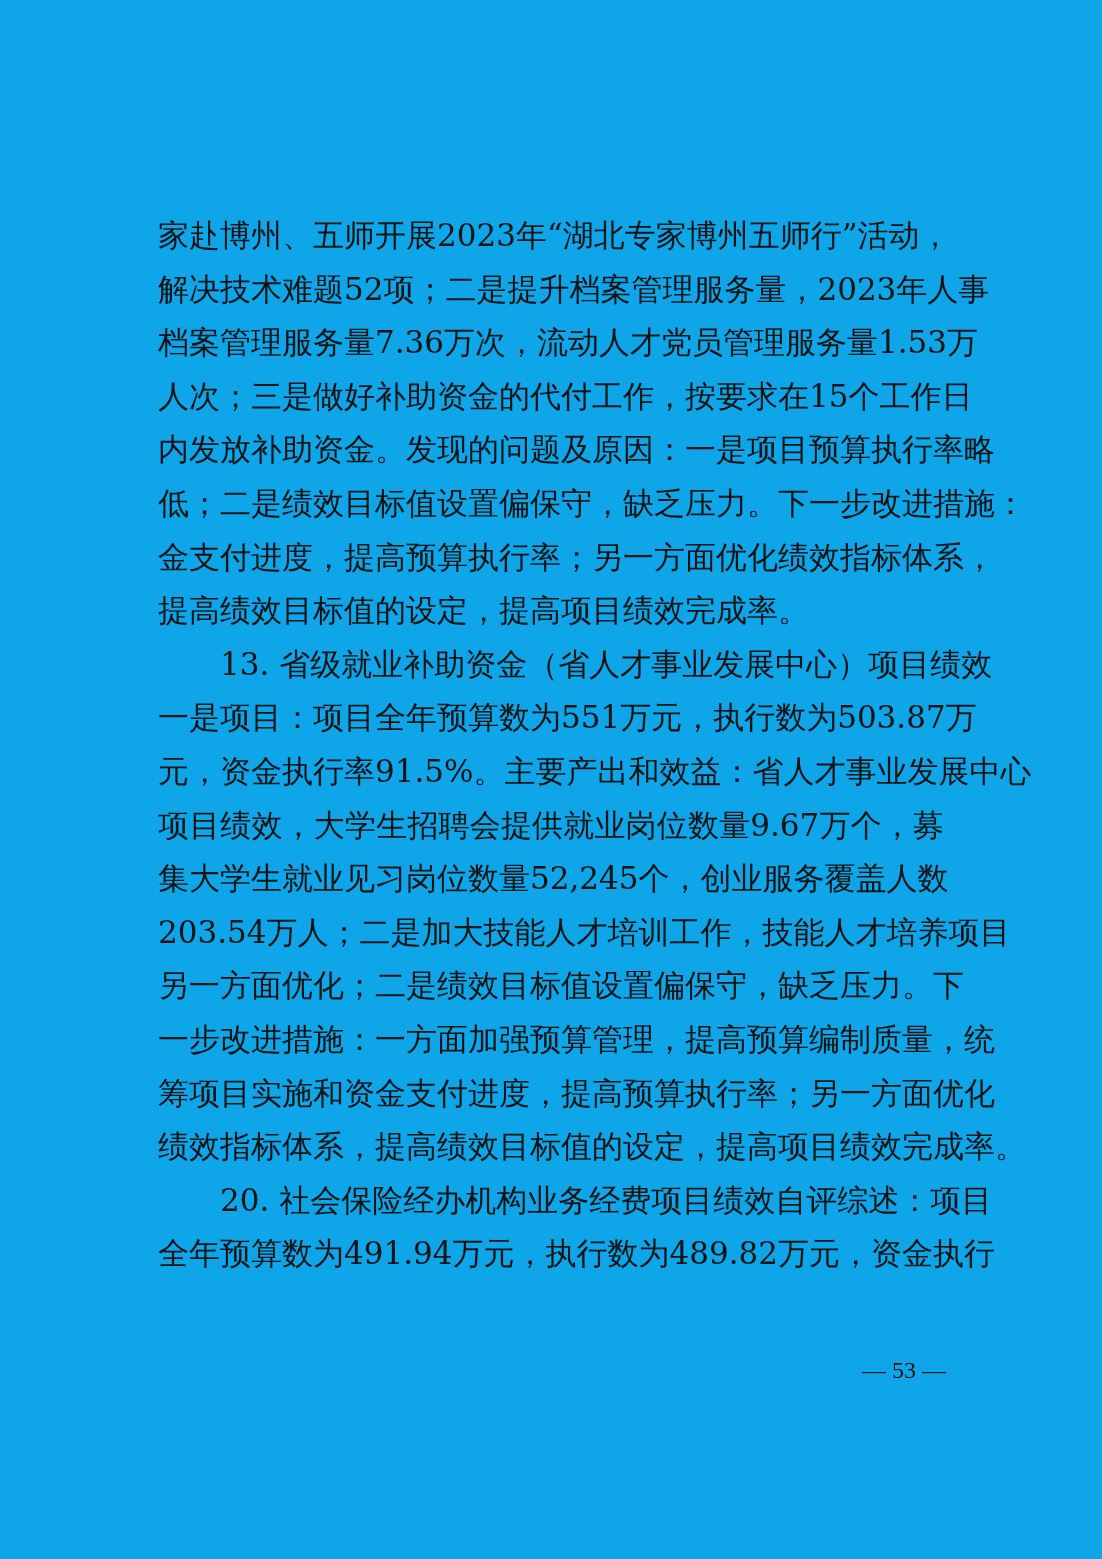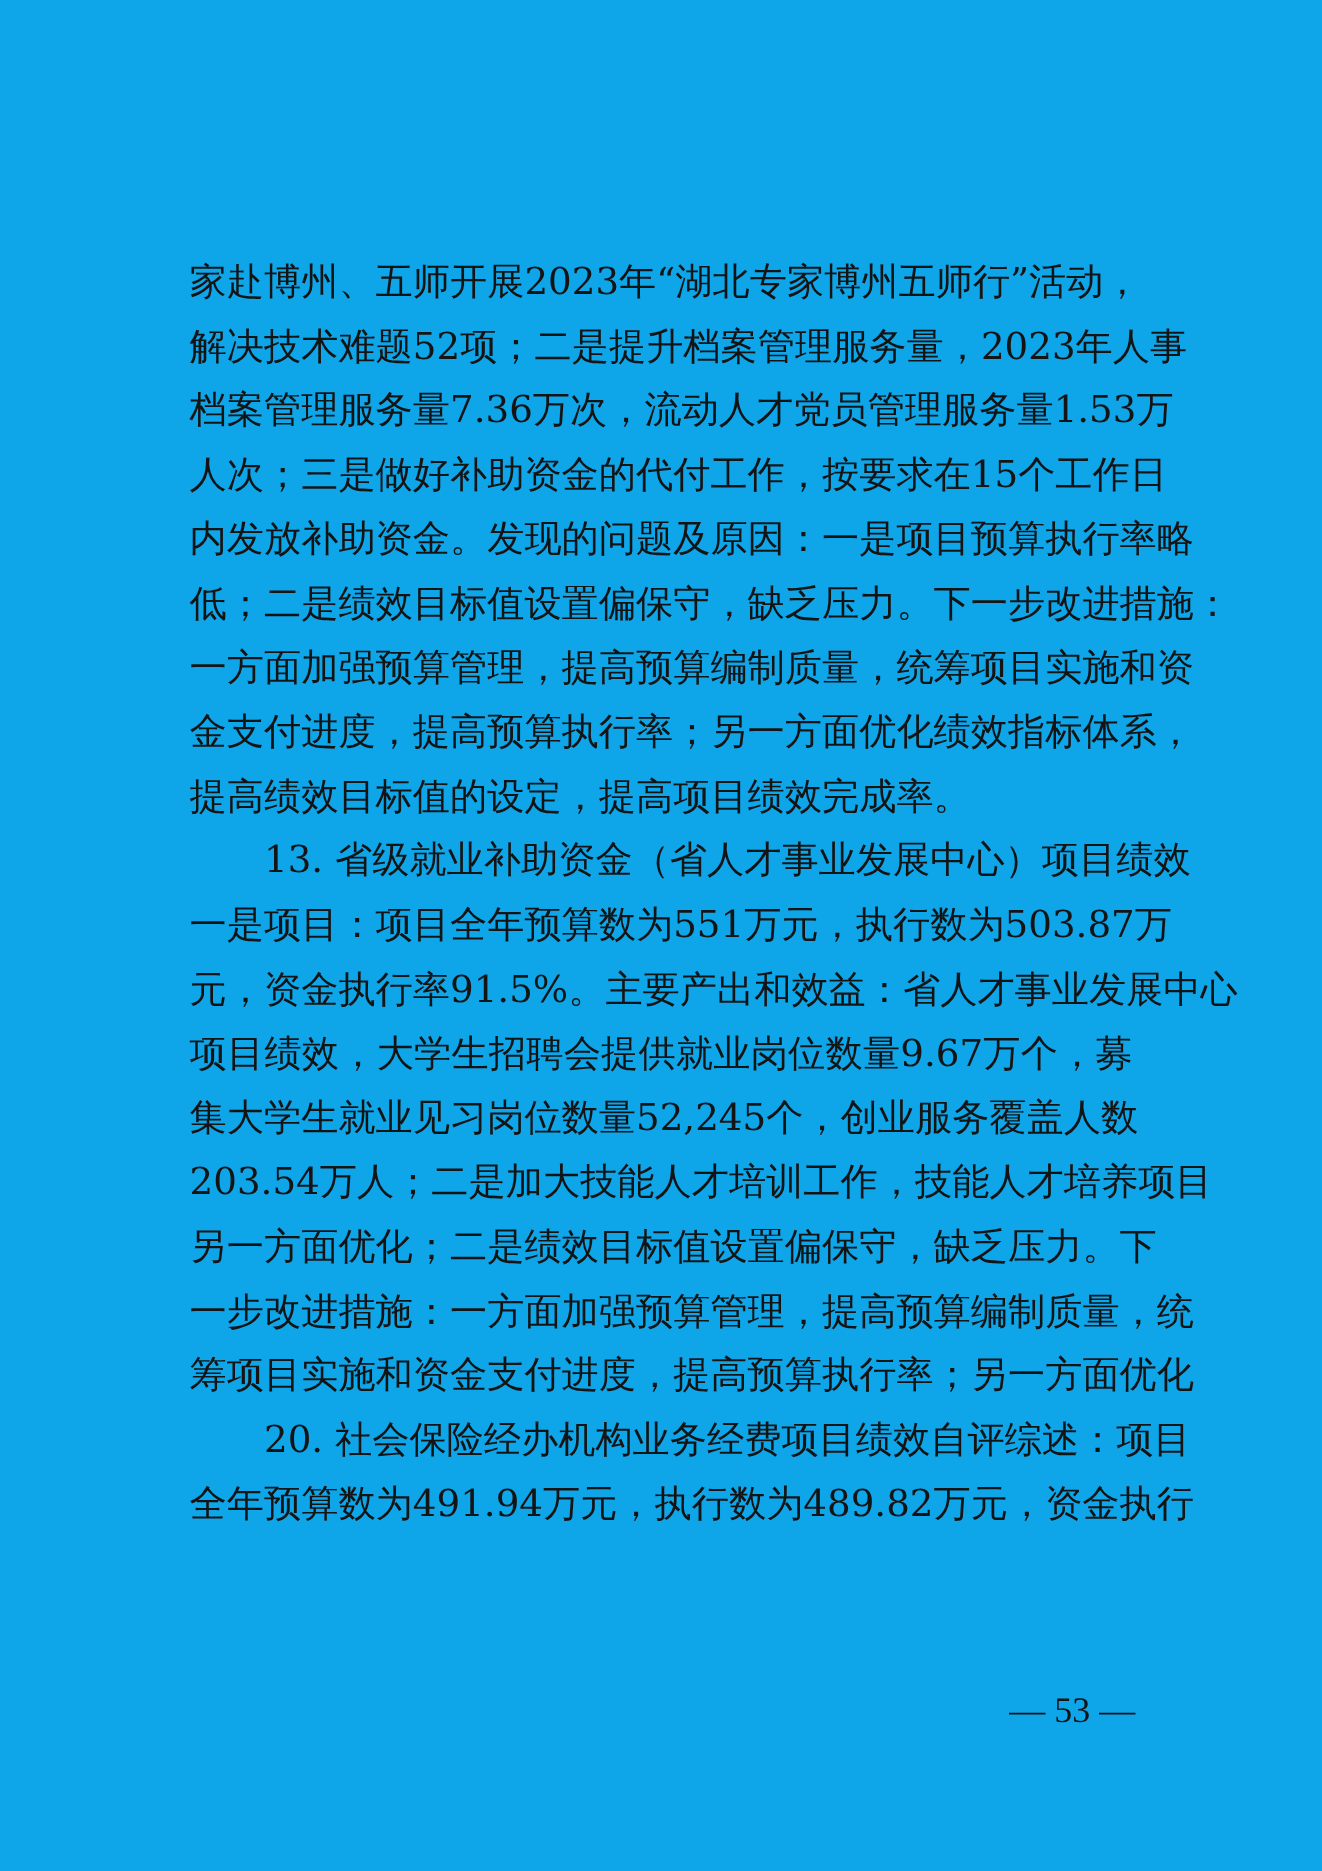--- a/index.html
+++ b/index.html
@@ -39,52 +39,52 @@
   }
   .line.last {
     text-align-last: left;
   }
   .line.indent {
     padding-left: 62px;
   }
   .page-number {
     position: absolute;
     left: 836px;
-    top: 1406px;
+    top: 1350px;
     width: 110px;
     height: 40px;
     line-height: 40px;
     font-family: "Liberation Serif", "DejaVu Serif", serif;
-    font-size: 30px;
+    font-size: 24px;
     color: #141414;
     text-align: right;
     white-space: nowrap;
   }
 </style>
 </head>
 <body>
 
 <div class="page">
   <div class="text-block">
     <div class="line">家赴博州、五师开展2023年“湖北专家博州五师行”活动，</div>
     <div class="line">解决技术难题52项；二是提升档案管理服务量，2023年人事</div>
     <div class="line">档案管理服务量7.36万次，流动人才党员管理服务量1.53万</div>
     <div class="line">人次；三是做好补助资金的代付工作，按要求在15个工作日</div>
     <div class="line">内发放补助资金。发现的问题及原因：一是项目预算执行率略</div>
     <div class="line">低；二是绩效目标值设置偏保守，缺乏压力。下一步改进措施：</div>
-    <div class="line">一方面加强预算管理，提高预算编制质量，统筹项目实施和资</div>
     <div class="line">金支付进度，提高预算执行率；另一方面优化绩效指标体系，</div>
     <div class="line last">提高绩效目标值的设定，提高项目绩效完成率。</div>
     <div class="line indent">13. 省级就业补助资金（省人才事业发展中心）项目绩效</div>
     <div class="line">一是项目：项目全年预算数为551万元，执行数为503.87万</div>
     <div class="line">元，资金执行率91.5%。主要产出和效益：省人才事业发展中心</div>
     <div class="line">项目绩效，大学生招聘会提供就业岗位数量9.67万个，募</div>
     <div class="line">集大学生就业见习岗位数量52,245个，创业服务覆盖人数</div>
     <div class="line">203.54万人；二是加大技能人才培训工作，技能人才培养项目</div>
     <div class="line">另一方面优化；二是绩效目标值设置偏保守，缺乏压力。下</div>
     <div class="line">一步改进措施：一方面加强预算管理，提高预算编制质量，统</div>
     <div class="line">筹项目实施和资金支付进度，提高预算执行率；另一方面优化</div>
+    <div class="line">绩效指标体系，提高绩效目标值的设定，提高项目绩效完成率。</div>
     <div class="line indent">20. 社会保险经办机构业务经费项目绩效自评综述：项目</div>
     <div class="line">全年预算数为491.94万元，执行数为489.82万元，资金执行</div>
   </div>
 
   <div class="page-number">— 53 —</div>
 </div>
 
 </body></html>

